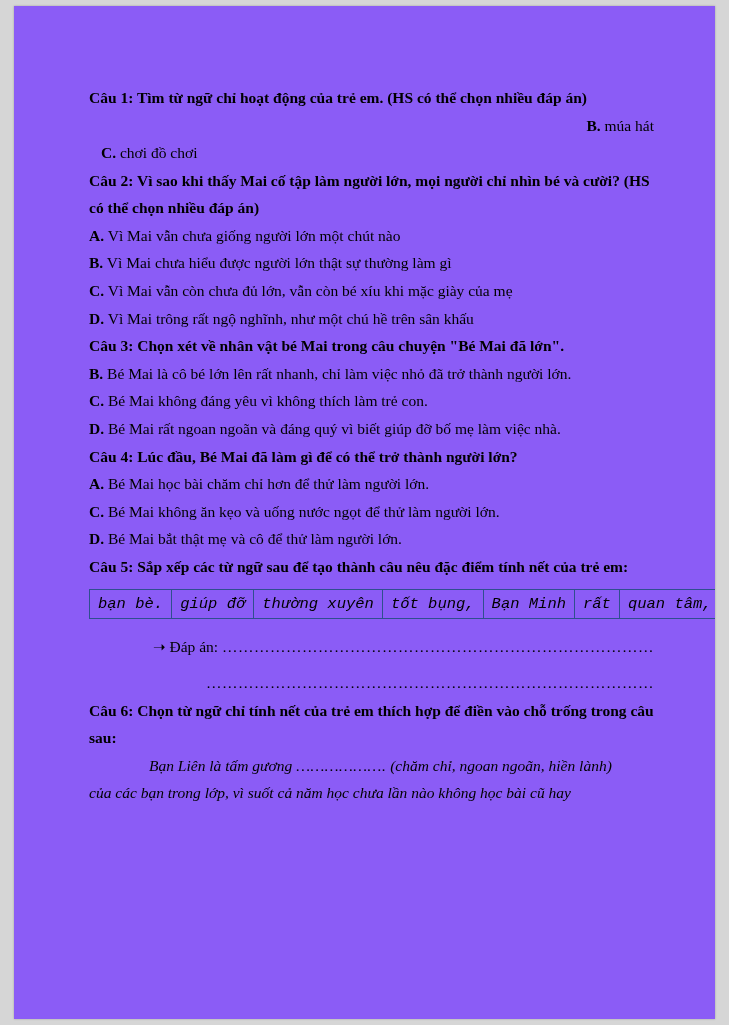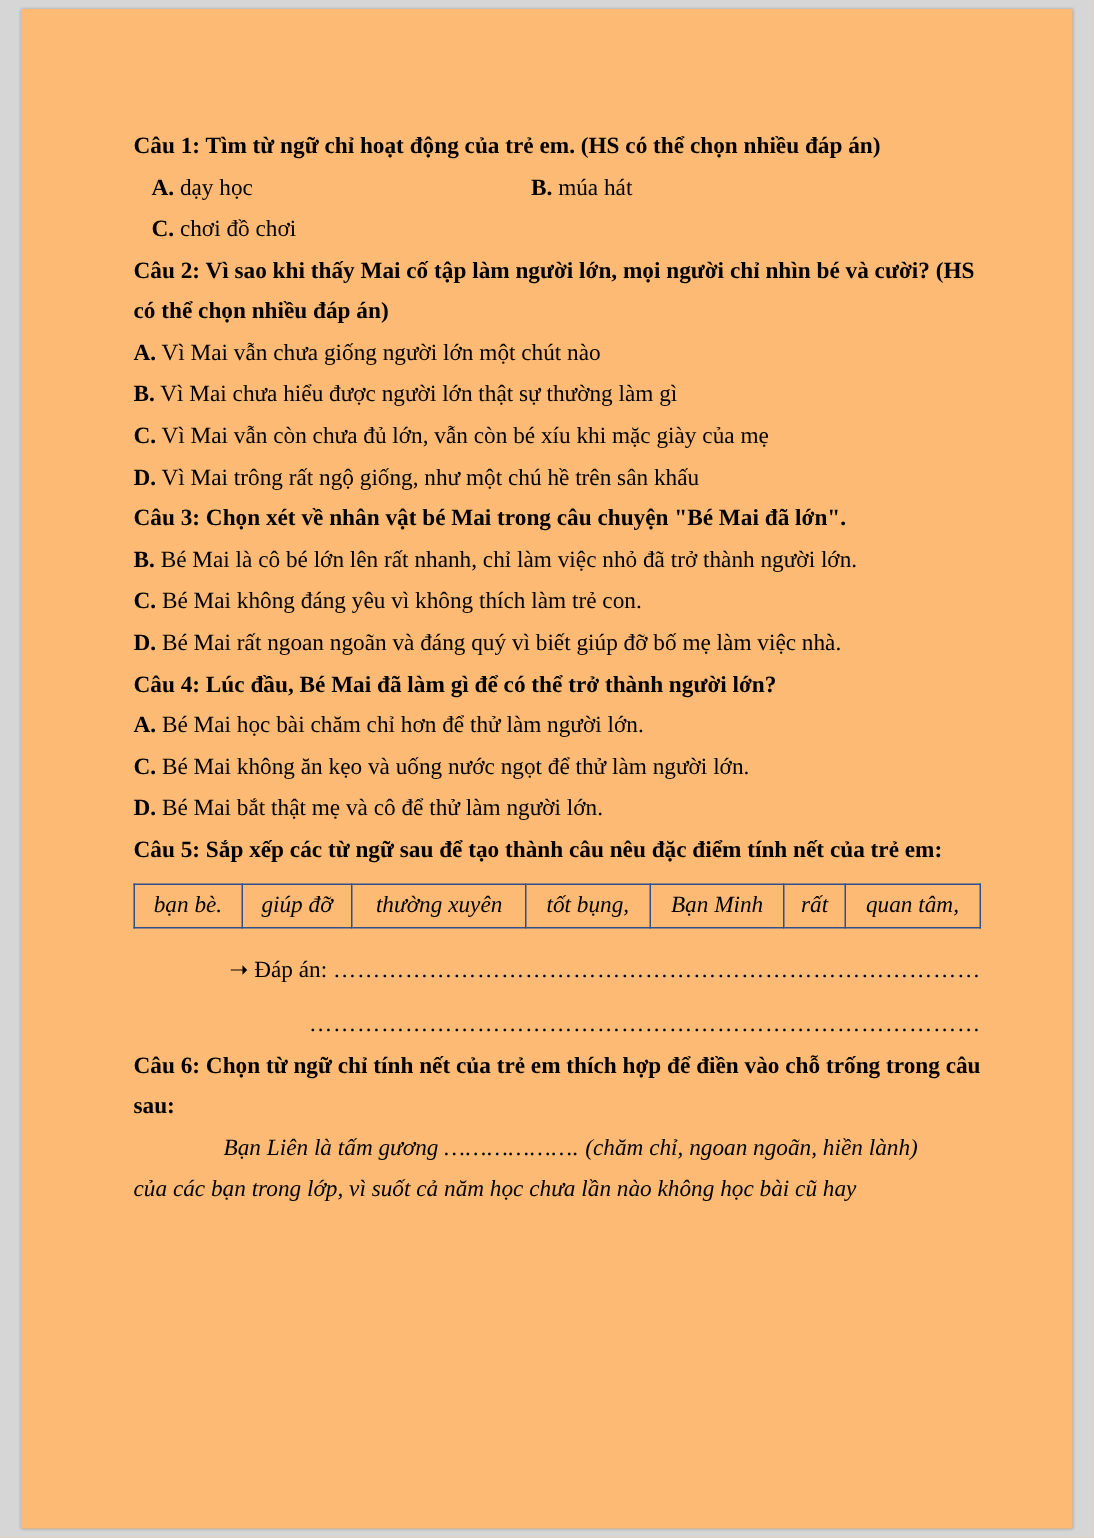--- a/index.html
+++ b/index.html
@@ -11,21 +11,21 @@
     width: 729px;
     height: 1025px;
     font-family: "Liberation Serif", serif;
   }
   .page {
     position: absolute;
     left: 14px;
     top: 6px;
     width: 701px;
     height: 1013px;
-    background: #fdba74;
+    background: #8b5cf6;
     box-shadow: 0 0 2px rgba(0,0,0,0.25);
     overflow: hidden;
   }
   .content {
     position: absolute;
     left: 75px;
     top: 78px;
     width: 565px;
   }
   .q-head {
@@ -38,27 +38,28 @@
     font-size: 15.5px;
     line-height: 1.78;
     color: #000;
   }
   .opt .lbl { font-weight: bold; }
   .two-col {
     display: flex;
     line-height: 1.78;
   }
   .two-col .c1 { width: 265px; padding-left: 12px; box-sizing: border-box; }
-  .two-col .c2 { flex: 1; }
+  .two-col .c2 { flex: 1; text-align: right; }
   table.wordbank {
     border-collapse: collapse;
     margin-top: 9px;
     margin-bottom: 14px;
     width: 100%;
     table-layout: auto;
+    font-family: Liberation Mono, monospace;
   }
   table.wordbank td {
     border: 1px solid #2f4f8f;
     font-style: italic;
     font-size: 15.5px;
     padding: 5px 8px;
     text-align: center;
     white-space: nowrap;
     color: #000;
   }
@@ -84,24 +85,20 @@
 </style>
 </head>
 <body>
 
 <div class="page">
   <div class="content">
 
     <div>
       <div class="q-head">Câu 1: Tìm từ ngữ chỉ hoạt động của trẻ em. (HS có thể chọn nhiều đáp án)</div>
       <div class="two-col">
-        <div class="c1 opt">
-          <span class="lbl">A.</span>
-          <span>dạy học</span>
-        </div>
         <div class="c2 opt">
           <span class="lbl">B.</span>
           <span>múa hát</span>
         </div>
       </div>
       <div class="two-col">
         <div class="c1 opt">
           <span class="lbl">C.</span>
           <span>chơi đồ chơi</span>
         </div>
@@ -117,21 +114,21 @@
       <div class="opt">
         <span class="lbl">B.</span>
         <span>Vì Mai chưa hiểu được người lớn thật sự thường làm gì</span>
       </div>
       <div class="opt">
         <span class="lbl">C.</span>
         <span>Vì Mai vẫn còn chưa đủ lớn, vẫn còn bé xíu khi mặc giày của mẹ</span>
       </div>
       <div class="opt">
         <span class="lbl">D.</span>
-        <span>Vì Mai trông rất ngộ giống, như một chú hề trên sân khấu</span>
+        <span>Vì Mai trông rất ngộ nghĩnh, như một chú hề trên sân khấu</span>
       </div>
     </div>
 
     <div>
       <div class="q-head">Câu 3: Chọn xét về nhân vật bé Mai trong câu chuyện "Bé Mai đã lớn".</div>
       <div class="opt">
         <span class="lbl">B.</span>
         <span>Bé Mai là cô bé lớn lên rất nhanh, chỉ làm việc nhỏ đã trở thành người lớn.</span>
       </div>
       <div class="opt">

